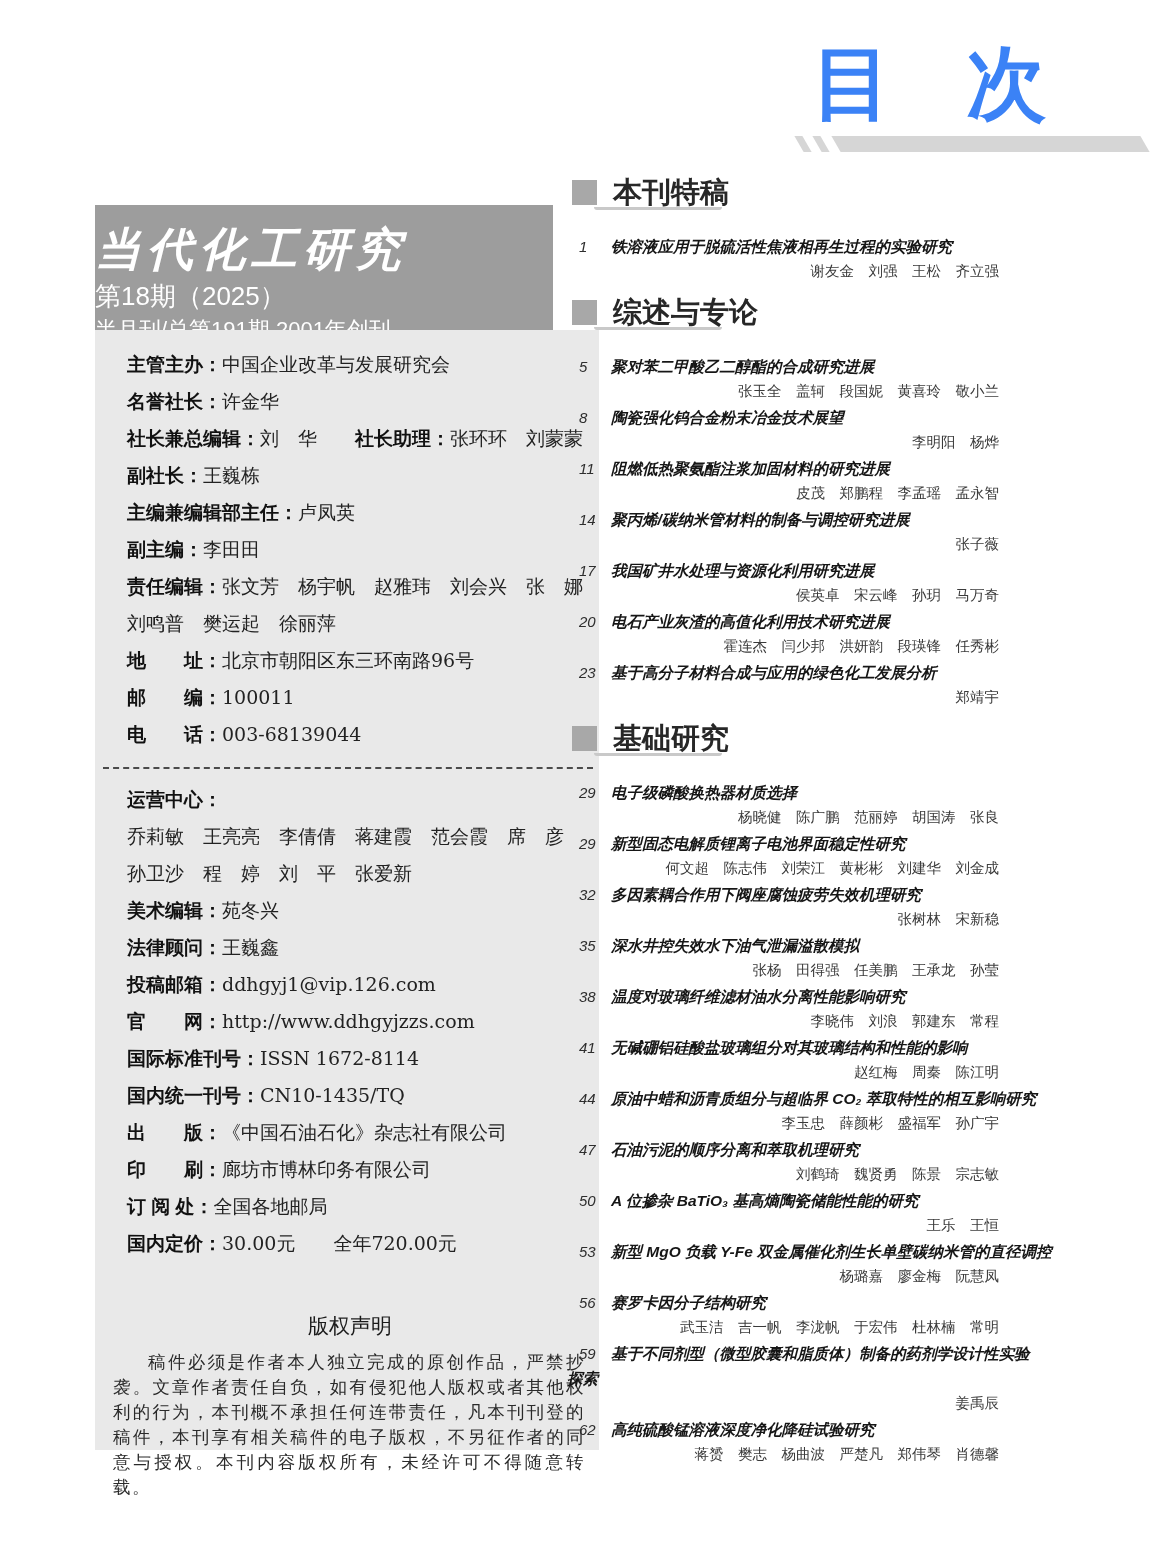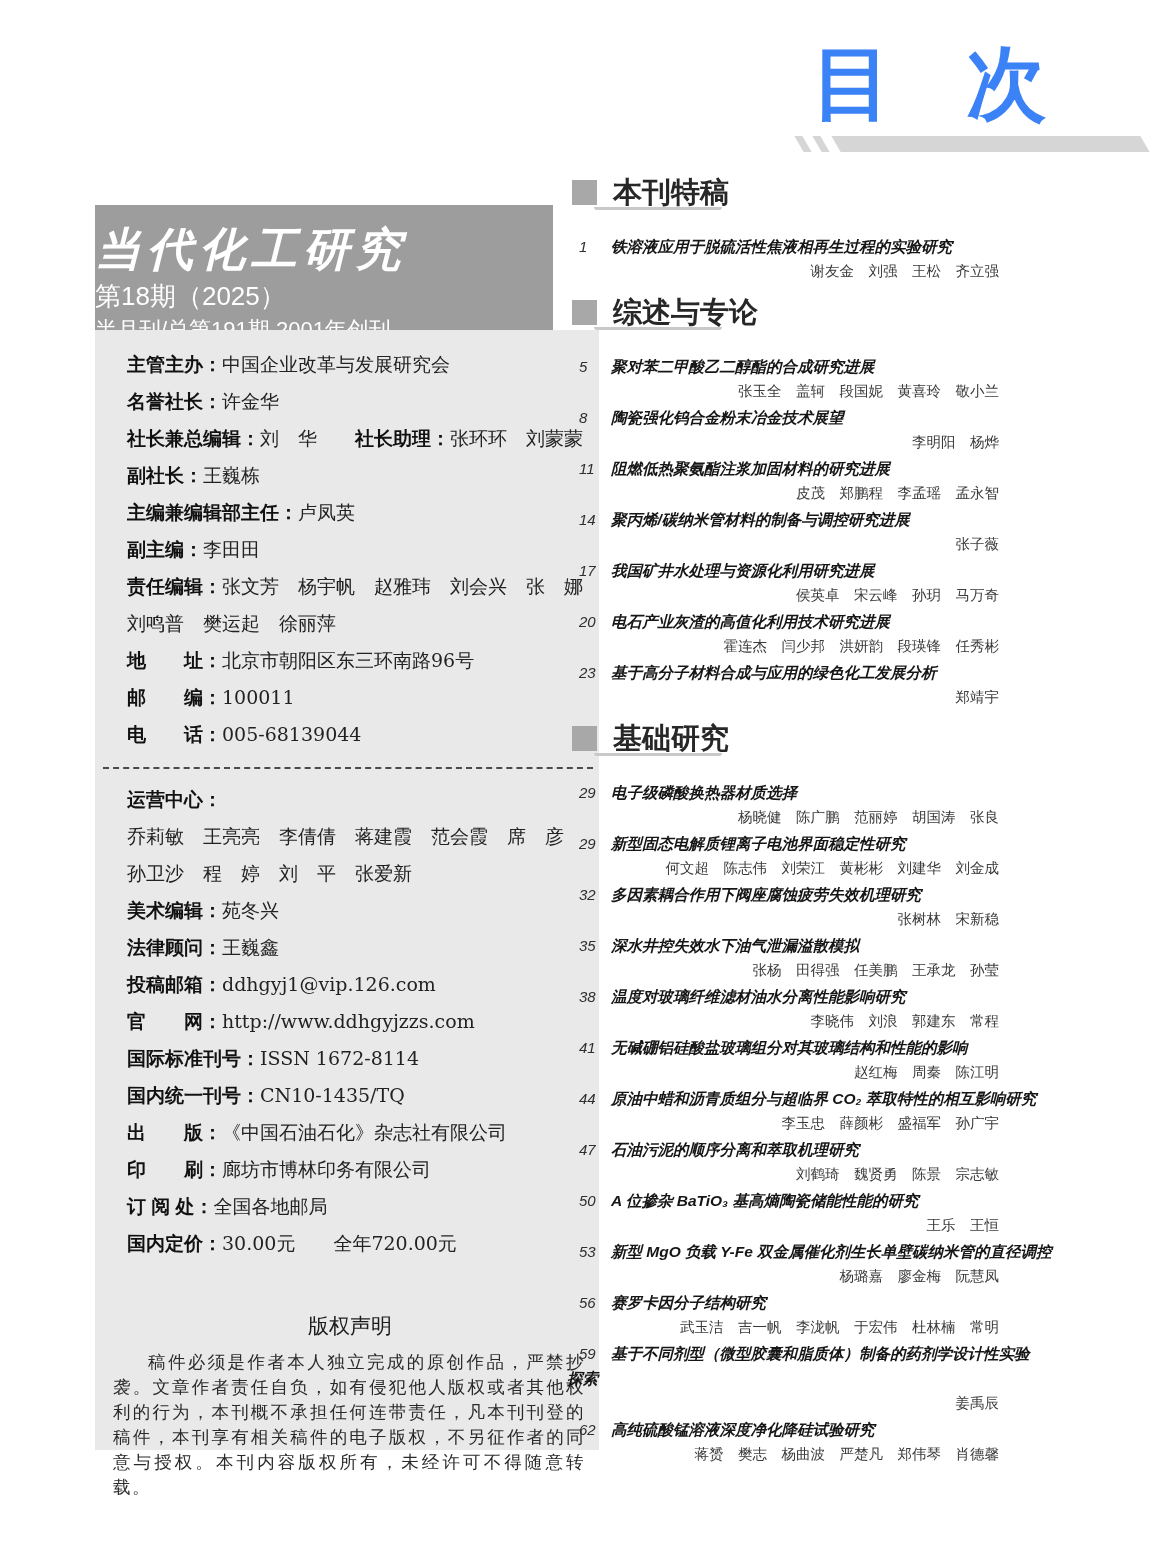--- a/index.html
+++ b/index.html
@@ -108,21 +108,21 @@
       <div class="info-line"><span class="info-lbl">主管主办：</span><span class="info-val">中国企业改革与发展研究会</span></div>
       <div class="info-line"><span class="info-lbl">名誉社长：</span><span class="info-val">许金华</span></div>
       <div class="info-line"><span class="info-lbl">社长兼总编辑：</span><span class="info-val">刘　华</span><span class="info-lbl">　　社长助理：</span><span class="info-val">张环环　刘蒙蒙</span></div>
       <div class="info-line"><span class="info-lbl">副社长：</span><span class="info-val">王巍栋</span></div>
       <div class="info-line"><span class="info-lbl">主编兼编辑部主任：</span><span class="info-val">卢凤英</span></div>
       <div class="info-line"><span class="info-lbl">副主编：</span><span class="info-val">李田田</span></div>
       <div class="info-line"><span class="info-lbl">责任编辑：</span><span class="info-val">张文芳　杨宇帆　赵雅玮　刘会兴　张　娜</span></div>
       <div class="info-line"><span class="info-val">刘鸣普　樊运起　徐丽萍</span></div>
       <div class="info-line"><span class="info-lbl">地　　址：</span><span class="info-val">北京市朝阳区东三环南路96号</span></div>
       <div class="info-line"><span class="info-lbl">邮　　编：</span><span class="info-val">100011</span></div>
-      <div class="info-line"><span class="info-lbl">电　　话：</span><span class="info-val">005-68139044</span></div>
+      <div class="info-line"><span class="info-lbl">电　　话：</span><span class="info-val">003-68139044</span></div>
       <div class="info-divider"></div>
       <div class="info-line"><span class="info-lbl">运营中心：</span></div>
       <div class="info-line"><span class="info-val">乔莉敏　王亮亮　李倩倩　蒋建霞　范会霞　席　彦</span></div>
       <div class="info-line"><span class="info-val">孙卫沙　程　婷　刘　平　张爱新</span></div>
       <div class="info-line"><span class="info-lbl">美术编辑：</span><span class="info-val">苑冬兴</span></div>
       <div class="info-line"><span class="info-lbl">法律顾问：</span><span class="info-val">王巍鑫</span></div>
       <div class="info-line"><span class="info-lbl">投稿邮箱：</span><span class="info-val">ddhgyj1@vip.126.com</span></div>
       <div class="info-line"><span class="info-lbl">官　　网：</span><span class="info-val">http://www.ddhgyjzzs.com</span></div>
       <div class="info-line"><span class="info-lbl">国际标准刊号：</span><span class="info-val">ISSN 1672-8114</span></div>
       <div class="info-line"><span class="info-lbl">国内统一刊号：</span><span class="info-val">CN10-1435/TQ</span></div>

